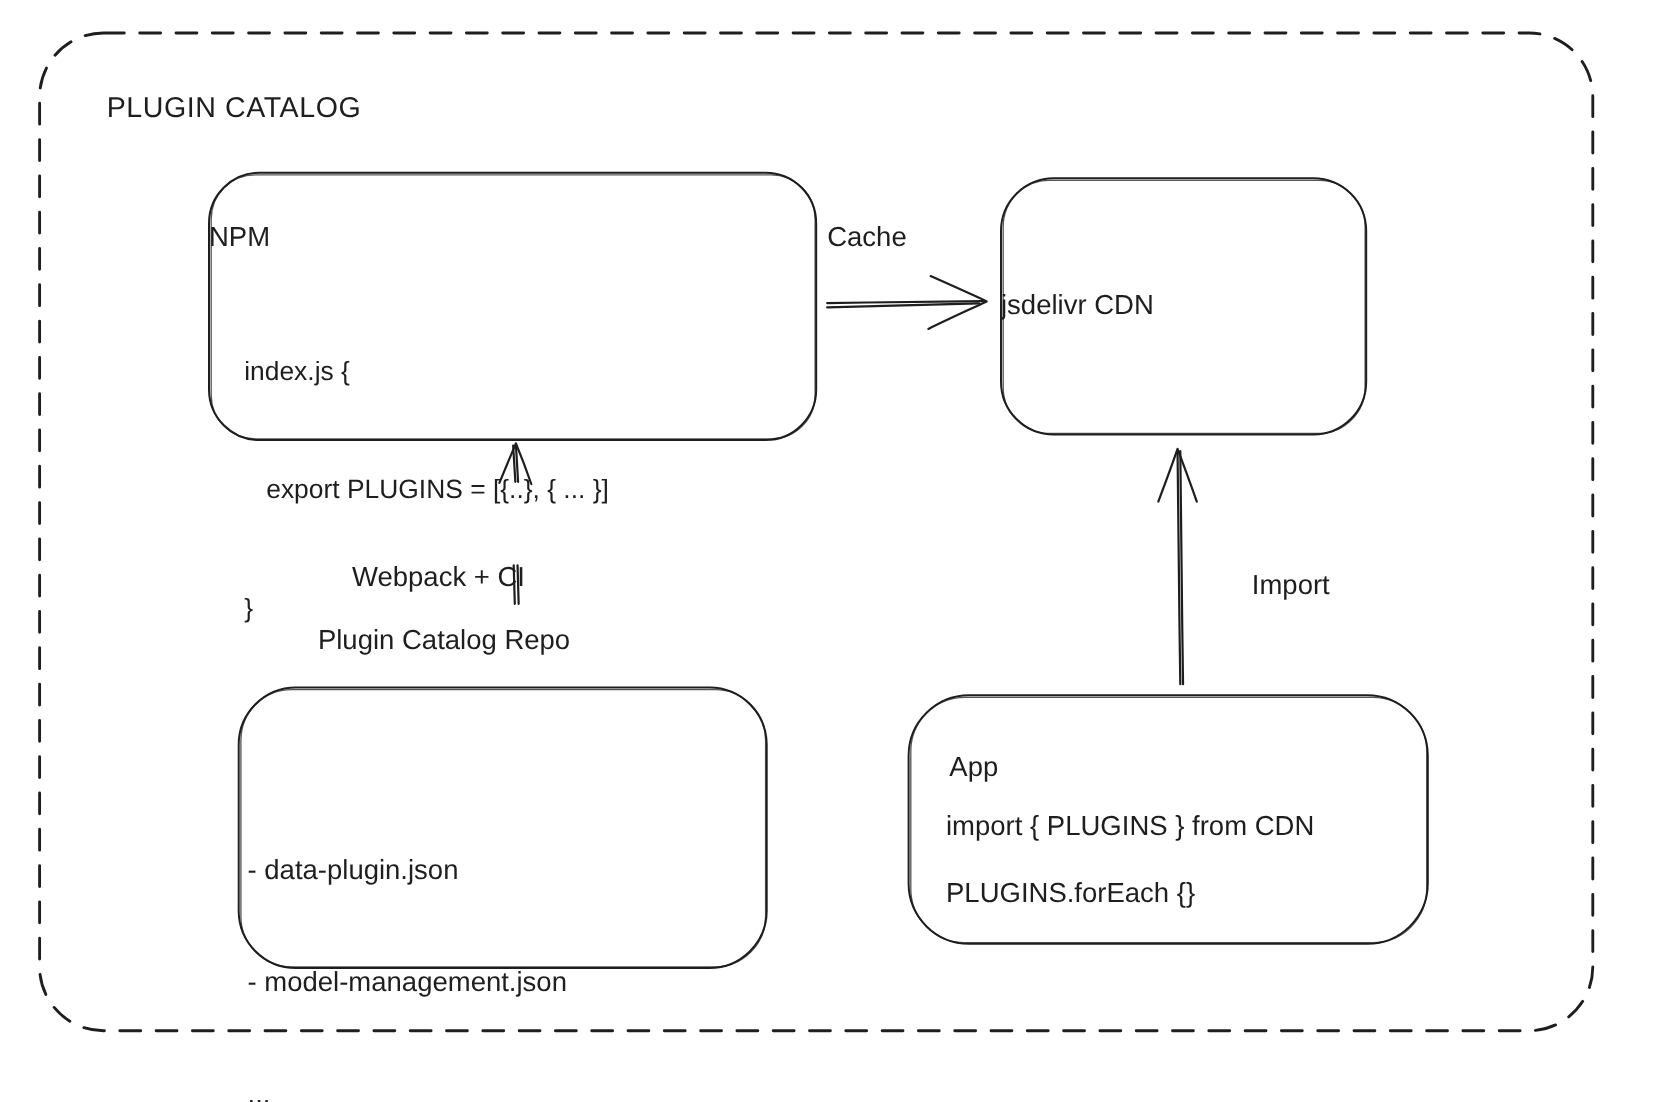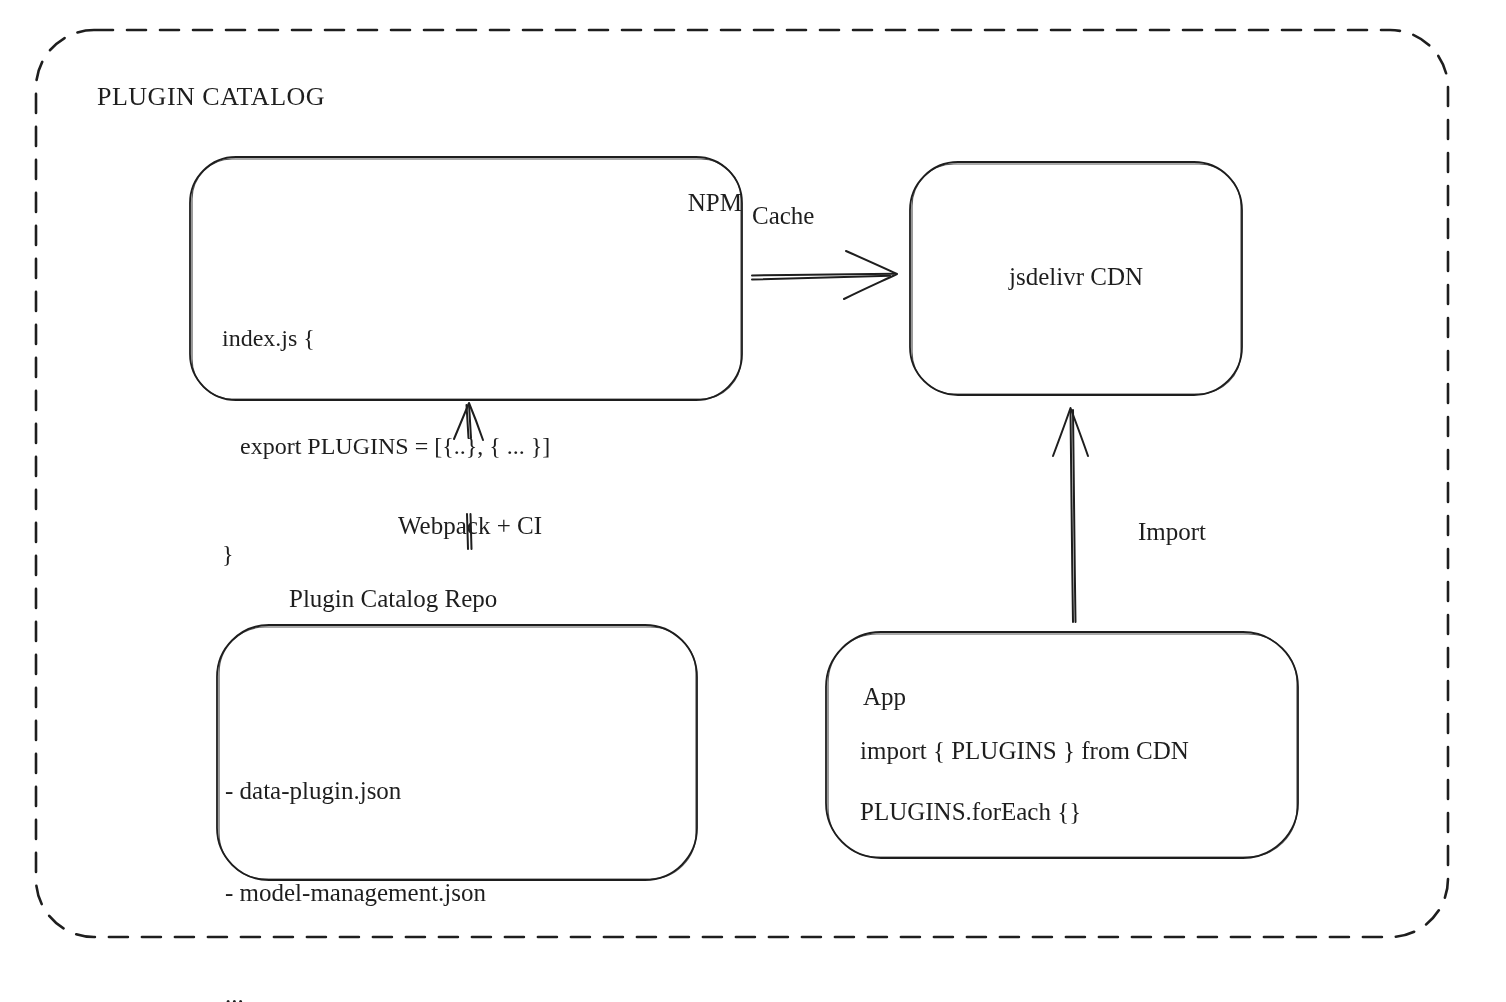--- a/index.html
+++ b/index.html
@@ -5,21 +5,21 @@
   html, body {
     margin: 0;
     padding: 0;
     background: #ffffff;
   }
   .canvas {
     position: relative;
     width: 1506px;
     height: 1002px;
     background: #ffffff;
-    font-family: Liberation Serif, serif;
+    font-family: Liberation Sans, sans-serif;
     color: #1e1e1e;
     overflow: hidden;
   }
   svg.shapes {
     position: absolute;
     left: 0;
     top: 0;
     width: 1506px;
     height: 1002px;
   }
@@ -31,53 +31,51 @@
     line-height: 30px;
   }
   .diagram-title {
     left: 97px;
     top: 82px;
     font-size: 26px;
     letter-spacing: 0.5px;
   }
   .npm-title {
     left: 190px;
-    top: 188px;
+    top: 201px;
     width: 552px;
-    text-align: right;
+    text-align: left;
   }
   .npm-code {
     left: 222px;
     top: 248px;
     font-size: 24px;
     line-height: 36px;
   }
   .cdn-label {
     left: 910px;
     top: 262px;
     width: 332px;
-    text-align: center;
   }
   .cache-label {
     left: 752px;
     top: 201px;
     width: 150px;
     text-align: left;
   }
   .build-label {
     left: 320px;
     top: 448px;
     width: 300px;
-    text-align: center;
+    text-align: left;
     line-height: 31px;
   }
   .repo-label {
     left: 289px;
     top: 567px;
-    margin-top: 17px;
   }
   .repo-files {
     left: 225px;
     top: 706px;
     line-height: 34px;
   }
   .app-title {
     left: 863px;
     top: 682px;
   }

